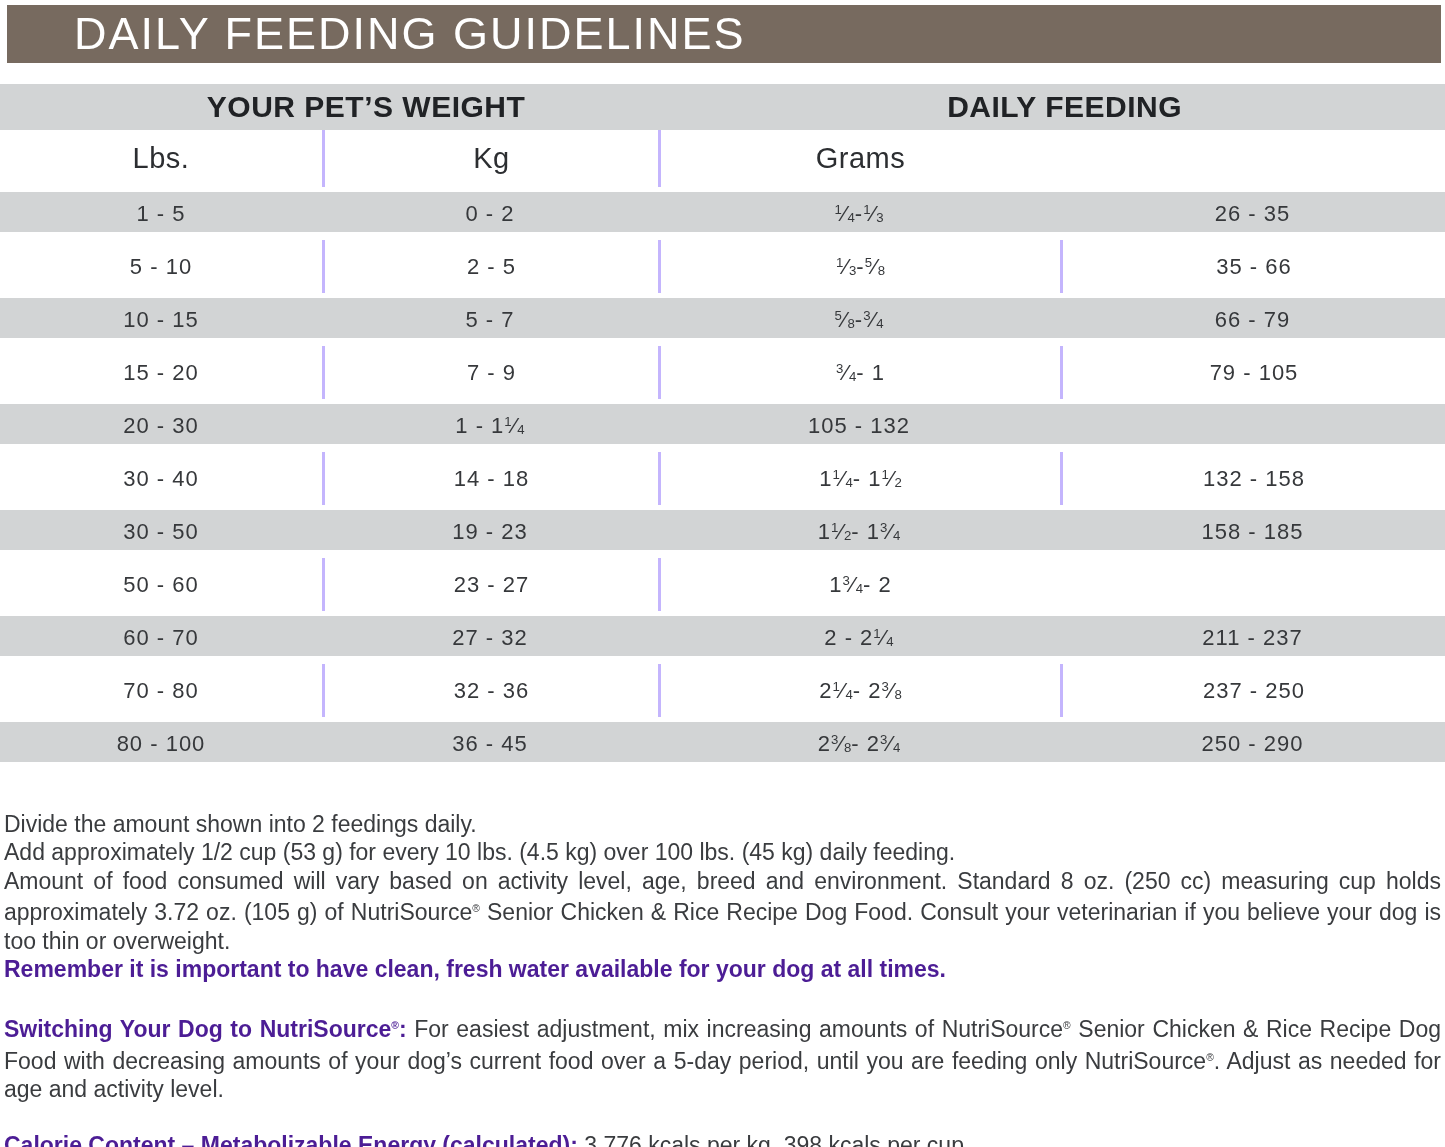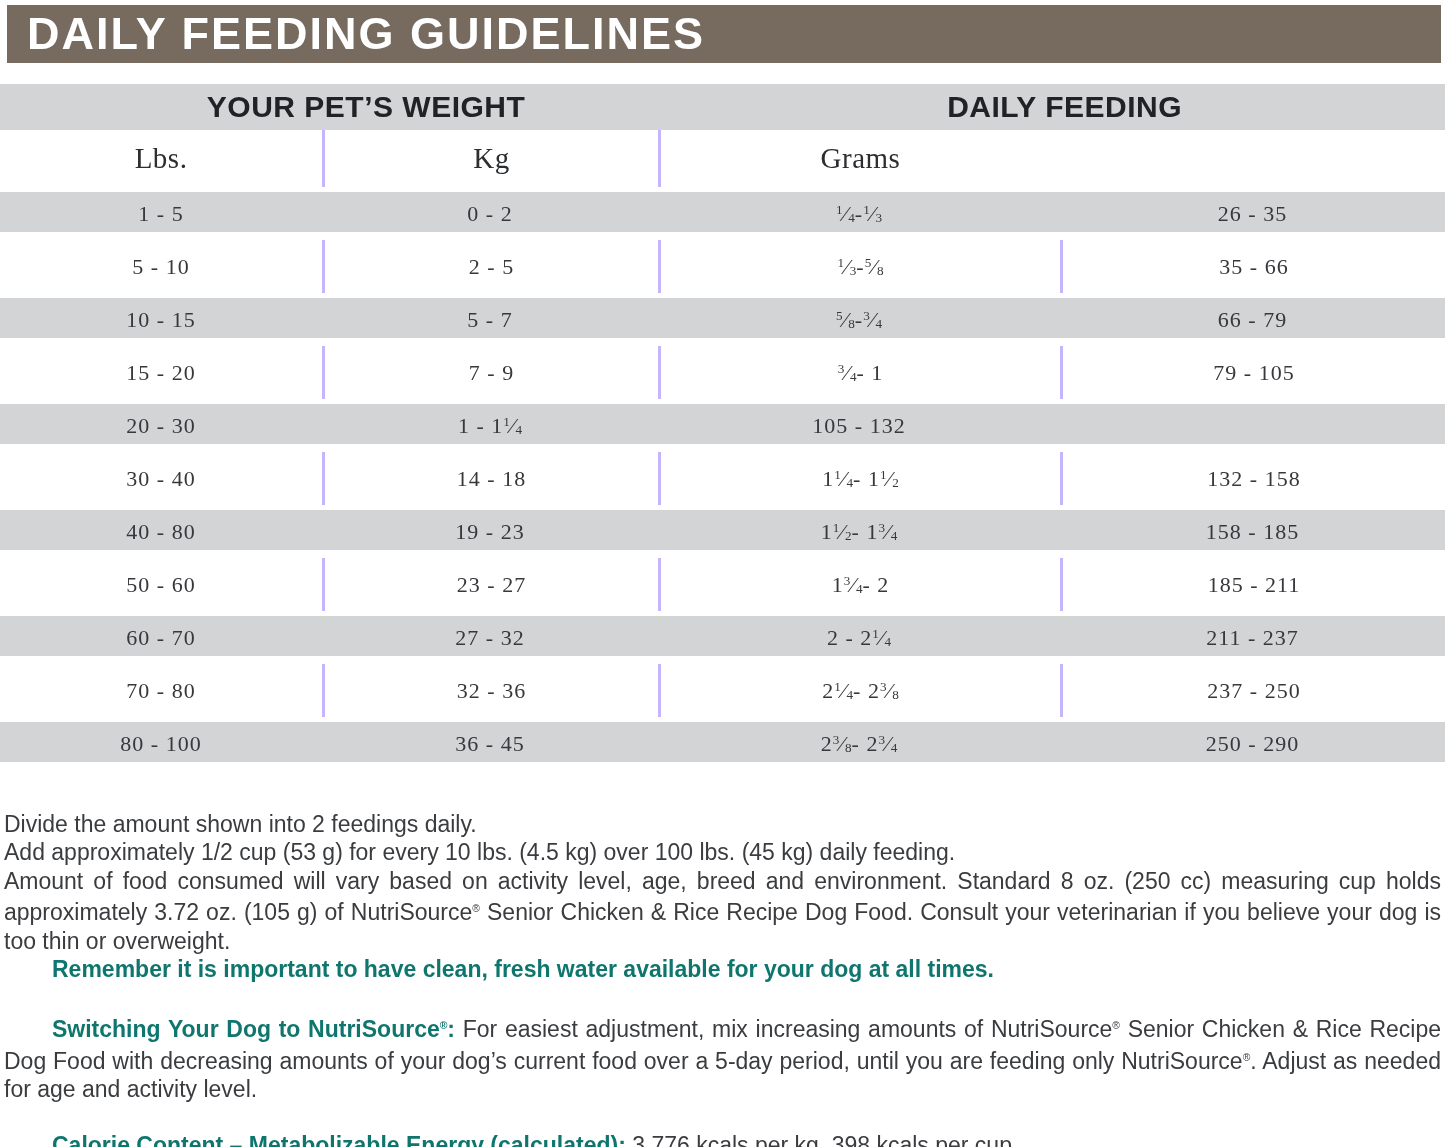--- a/index.html
+++ b/index.html
@@ -8,62 +8,63 @@
     font-family:"Liberation Sans", sans-serif; color:#36383b;
   }
   .page { width:1445px; height:1147px; position:relative; }
 
   
   .title-bar {
     margin:5px 4px 0 7px; height:58px; background:#776a5f;
     display:flex; align-items:center; padding-left:20px; box-sizing:border-box;
   }
   .title {
-    color:#ffffff; font-weight:bold; font-size:45px; letter-spacing:2px;
+    color:#ffffff; font-weight:normal; font-size:45px; letter-spacing:2px;
     white-space:nowrap;
+    margin-left:47px;
   }
 
   
   .table { margin-top:21px; }
   .group-row {
     display:flex; height:46px; background:#d2d4d5; align-items:center;
     font-weight:bold; font-size:30px; color:#202225; letter-spacing:0.5px;
   }
   .gcell { text-align:center; }
   .gcell.left { width:658px;padding-left:48px; }
   .gcell.right { width:787px; }
 
   .row {
     display:grid; grid-template-columns:322px 336px 402px 385px;
     text-align:center;
   }
   .cell {
     height:100%; display:flex; align-items:center; justify-content:center;
-    box-sizing:border-box; position:relative; z-index:1;font-family:Liberation Serif, serif;
+    box-sizing:border-box; position:relative; z-index:1;
   }
   .head-row { height:57px; font-size:29px; color:#2c2e31; letter-spacing:0.5px; }
   .head-row .cell + .cell, .plain .cell + .cell { border-left:3px solid #c4b5fd; }
 
   .data-row { height:53px; font-size:22px; letter-spacing:1px; color:#36383b; position:relative; }
   .striped::before {
     content:""; position:absolute; left:0; right:0; top:5px; bottom:8px;
     background:#d2d4d5; z-index:0;
   }
 
   
   .fr { letter-spacing:0; white-space:nowrap; }
   .frn { font-size:60%; vertical-align:0.52em; }
   .frs { padding:0 1px; }
   .frd { font-size:60%; vertical-align:-0.05em; }
 
   
   .notes { margin:40px 4px 0 4px; font-size:23px; line-height:28.4px; color:#3a3c3f; }
   .note { margin:0; }
   .just { text-align:justify; }
-  .bold, .notes b { font-weight:bold; color:#0f766e;margin-left:48px; }
+  .bold, .notes b { font-weight:bold; color:#4c1d95; }
   .switching { margin-top:28px; }
   .calorie { margin-top:28px; }
   sup.reg { font-size:45%; vertical-align:0.8em; letter-spacing:0; }
 </style>
 </head>
 <body>
 
 <div class="page">
 
   <div class="title-bar">
@@ -112,30 +113,29 @@
           <div class="cell">1 - 1 <span class="fr"><span class="frn">1</span><span class="frs">⁄</span><span class="frd">4</span></span></div>
           <div class="cell">105 - 132</div>
         </div>
         <div class="row data-row plain">
           <div class="cell">30 - 40</div>
           <div class="cell">14 - 18</div>
           <div class="cell">1 <span class="fr"><span class="frn">1</span><span class="frs">⁄</span><span class="frd">4</span></span> - 1 <span class="fr"><span class="frn">1</span><span class="frs">⁄</span><span class="frd">2</span></span></div>
           <div class="cell">132 - 158</div>
         </div>
         <div class="row data-row striped">
-          <div class="cell">40 - 80</div>
+          <div class="cell">30 - 50</div>
           <div class="cell">19 - 23</div>
           <div class="cell">1 <span class="fr"><span class="frn">1</span><span class="frs">⁄</span><span class="frd">2</span></span> - 1 <span class="fr"><span class="frn">3</span><span class="frs">⁄</span><span class="frd">4</span></span></div>
           <div class="cell">158 - 185</div>
         </div>
         <div class="row data-row plain">
           <div class="cell">50 - 60</div>
           <div class="cell">23 - 27</div>
           <div class="cell">1 <span class="fr"><span class="frn">3</span><span class="frs">⁄</span><span class="frd">4</span></span> - 2</div>
-          <div class="cell">185 - 211</div>
         </div>
         <div class="row data-row striped">
           <div class="cell">60 - 70</div>
           <div class="cell">27 - 32</div>
           <div class="cell">2 - 2 <span class="fr"><span class="frn">1</span><span class="frs">⁄</span><span class="frd">4</span></span></div>
           <div class="cell">211 - 237</div>
         </div>
         <div class="row data-row plain">
           <div class="cell">70 - 80</div>
           <div class="cell">32 - 36</div>

